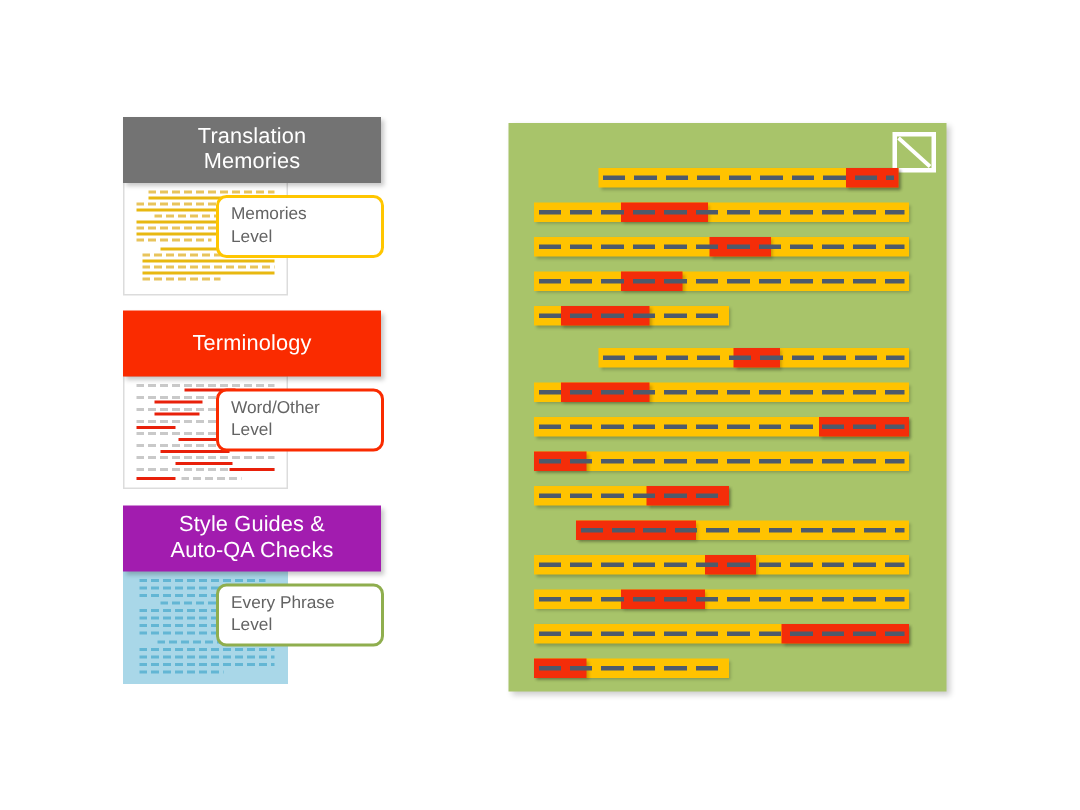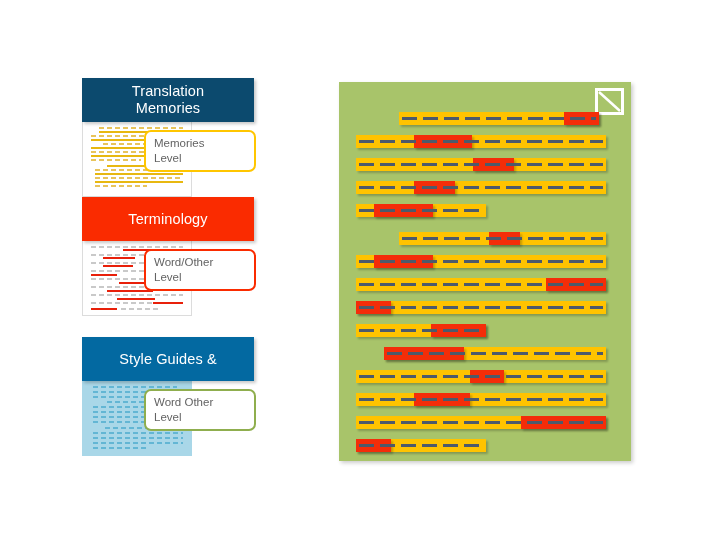--- a/index.html
+++ b/index.html
@@ -22,42 +22,42 @@
     background: #ffffff;
   }
 
   
   .group {
     position: absolute;
     left: 82px;
     width: 176px;
   }
   .group.g0 { top: 78px; }
-  .group.g1 { top: 197px; }
+  .group.g1 { top: 207px; }
   .group.g2 { top: 337px; }
 
   .hdr {
     position: relative;
     width: 172px;
     height: 44px;
     box-sizing: border-box;
     display: flex;
     align-items: center;
     justify-content: center;
     text-align: center;
     color: #ffffff;
     font-size: 14.5px;
     line-height: 17px;
     letter-spacing: 0.1px;
     box-shadow: 2px 2px 3px rgba(0,0,0,0.22);
     z-index: 4;
   }
-  .hdr.c-yellow { background: #0c4a6e; }
+  .hdr.c-yellow { background: #737373; }
   .hdr.c-red    { background: #fa2b00; }
-  .hdr.c-green  { background: #0369a1; }
+  .hdr.c-green  { background: #a21caf; }
   .hdr span { display: block; }
 
   
   .thumbcard {
     position: absolute;
     top: 43px;
     left: 0px;
     width: 110px;
     height: 76px;
     background: #ffffff;
@@ -237,24 +237,25 @@
         <div class="tline dash c-dash-b" style="left:18px;top:43px;width:78px;"></div>
         <div class="tline dash c-dash-b" style="left:6px;top:48px;width:90px;"></div>
         <div class="tline dash c-dash-b" style="left:6px;top:53px;width:90px;"></div>
         <div class="tline dash c-dash-b" style="left:6px;top:58px;width:90px;"></div>
         <div class="tline dash c-dash-b" style="left:6px;top:63px;width:56px;"></div>
       </div>
     </div>
     <div class="hdr c-green">
       <div>
         <span>Style Guides &amp;</span>
+        <span>Auto-QA Checks</span>
       </div>
     </div>
     <div class="callout b-green">
-      <span>Word Other</span>
+      <span>Every Phrase</span>
       <span>Level</span>
     </div>
   </div>
 
   <div id="panel">
     <div id="corner-fold">
       <svg width="23" height="21" viewBox="0 0 23 21" aria-hidden="true">
         <line x1="1" y1="1" x2="22" y2="20" stroke="#ffffff" stroke-width="2.5"></line>
       </svg>
     </div>

